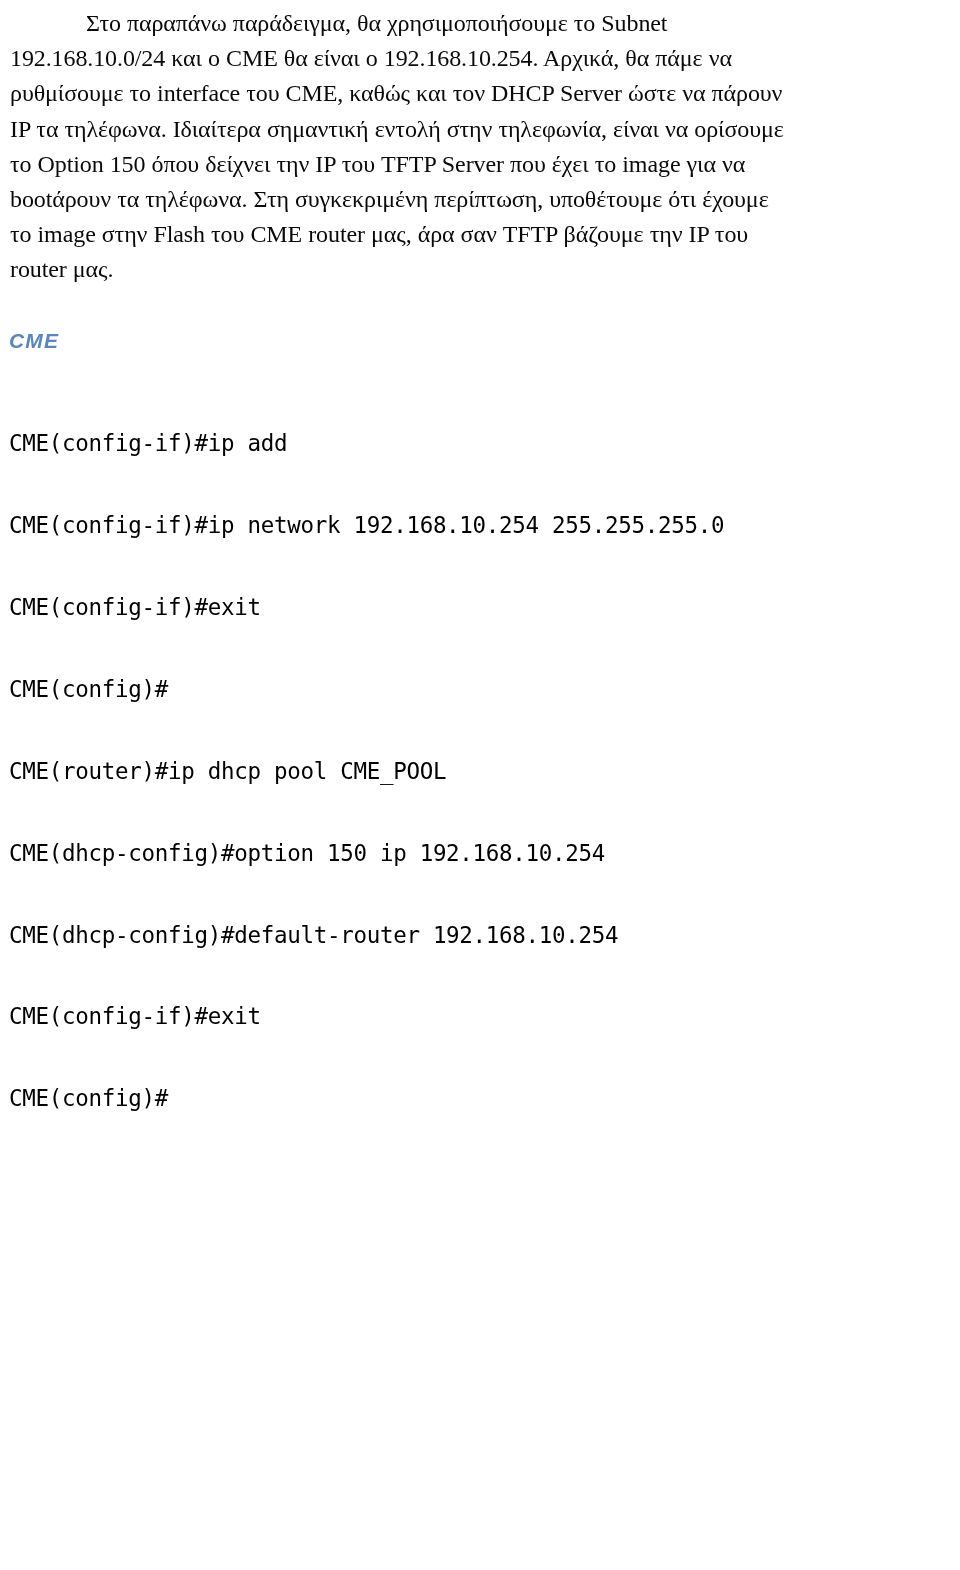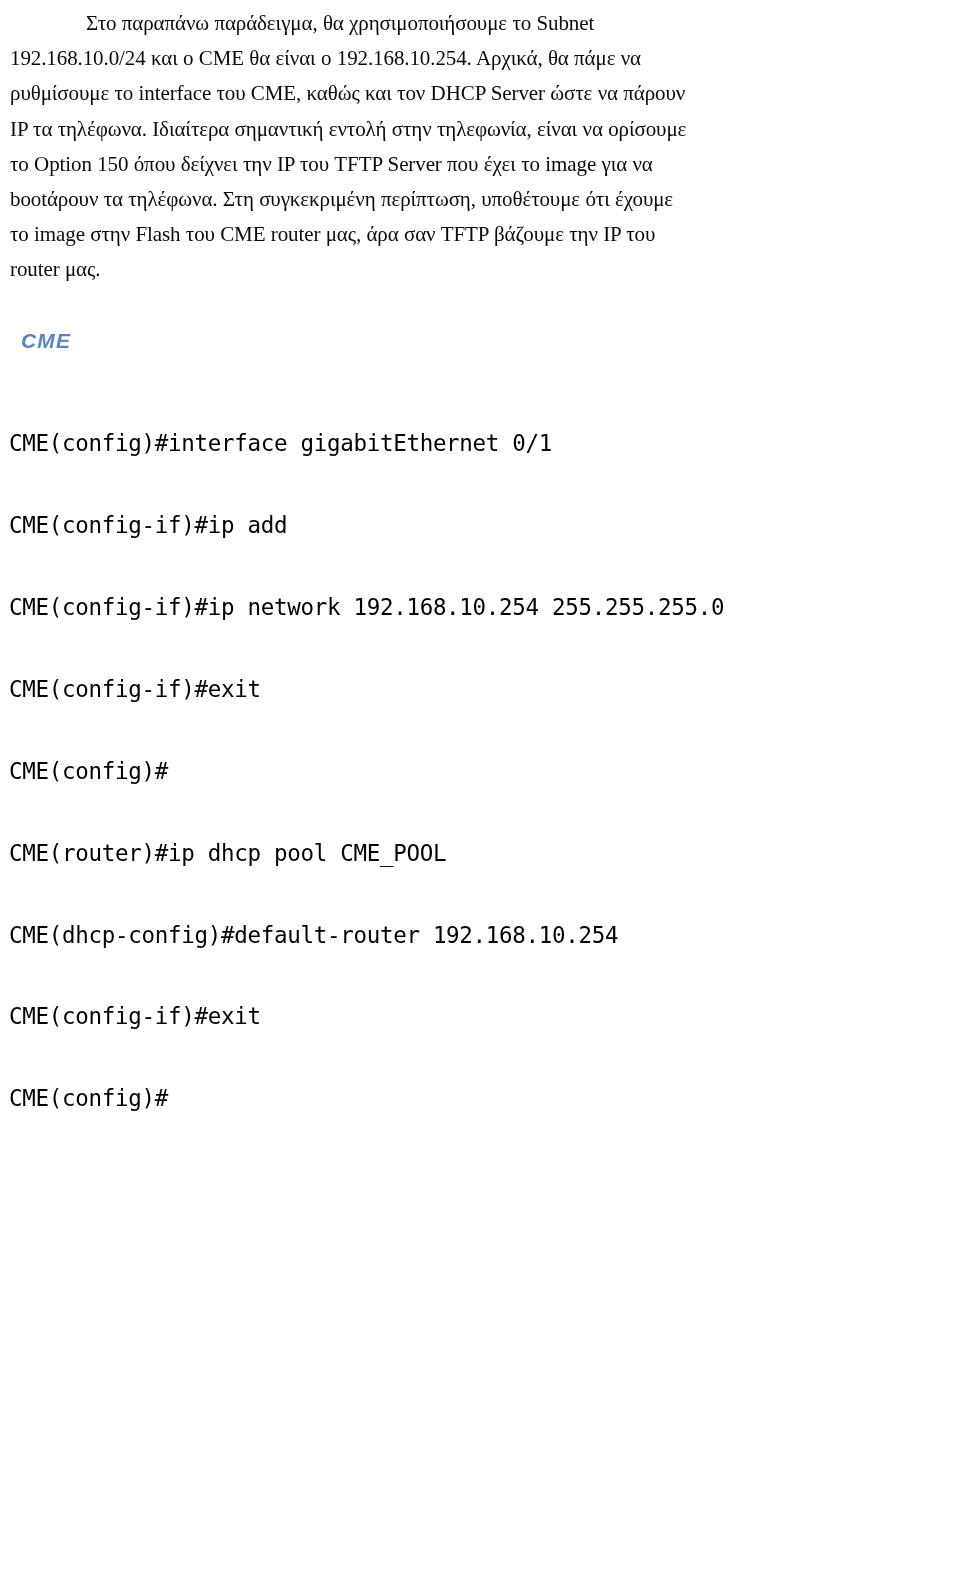--- a/index.html
+++ b/index.html
@@ -19,42 +19,42 @@
     width: 960px;
     min-height: 1570px;
     padding: 0;
     box-sizing: border-box;
     overflow: hidden;
   }
 
   
   .para {
     font-family: "Liberation Serif", "DejaVu Serif", serif;
-    font-size: 21px;
+    font-size: 24px;
     line-height: 35.2px;
     color: #0a0a0a;
     text-align: left;
     margin: 0;
     padding: 0 12px 0 10px;
     letter-spacing: -0.1px;
     word-spacing: 0.2px;
     white-space: pre-wrap;
   }
   .para.indent {
     text-indent: 76px;
   }
 
   
   .code-label {
     font-family: "Liberation Sans", "DejaVu Sans", sans-serif;
     font-size: 21px;
     font-weight: 700;
     color: #4b7cb5;
     letter-spacing: 0.4px;
-    padding-left: 21px;
+    padding-left: 9px;
     margin: 0;
     line-height: 26px;
   }
   .code-label.italic {
     font-style: italic;
     font-weight: 600;
     color: #5b86bb;
     letter-spacing: 1.2px;
   }
 
@@ -92,26 +92,26 @@
 IP τα τηλέφωνα. Ιδιαίτερα σημαντική εντολή στην τηλεφωνία, είναι να ορίσουμε
 το Option 150 όπου δείχνει την IP του TFTP Server που έχει το image για να
 bootάρουν τα τηλέφωνα. Στη συγκεκριμένη περίπτωση, υποθέτουμε ότι έχουμε
 το image στην Flash του CME router μας, άρα σαν TFTP βάζουμε την IP του
 router μας.</p>
 
   <div class="sp-40"></div>
   <div class="code-label italic">CME</div>
   <div class="sp-22"></div>
   <div class="code-block">
-    <span class="code-line">CME(config)#interface gigabitEthernet 0/1</span>
     <span class="code-line">CME(config-if)#ip add</span>
     <span class="code-line">CME(config-if)#ip network 192.168.10.254 255.255.255.0</span>
     <span class="code-line">CME(config-if)#exit</span>
     <span class="code-line">CME(config)#</span>
     <span class="code-line">CME(router)#ip dhcp pool CME_POOL</span>
+    <span class="code-line">CME(dhcp-config)#option 150 ip 192.168.10.254</span>
     <span class="code-line">CME(dhcp-config)#default-router 192.168.10.254</span>
     <span class="code-line">CME(config-if)#exit</span>
     <span class="code-line">CME(config)#</span>
   </div>
 
   <div class="sp-46"></div>
 
   <div class="sp-46"></div>
 
 </div>

